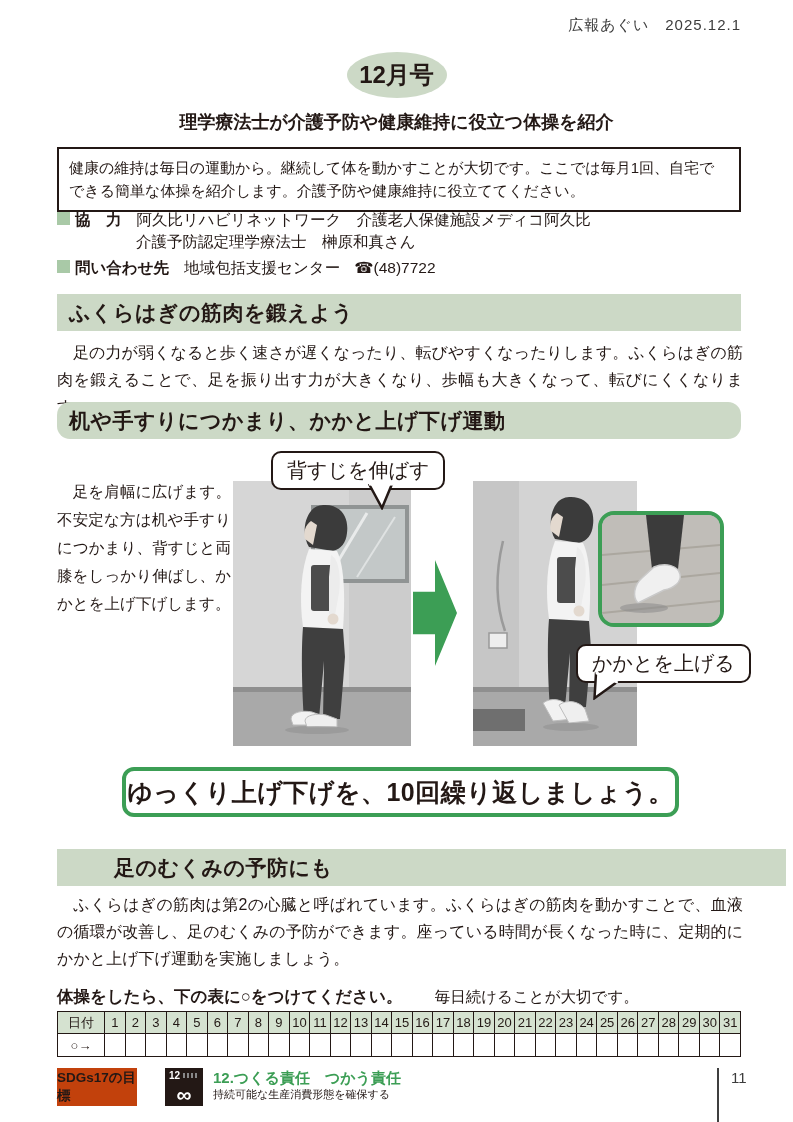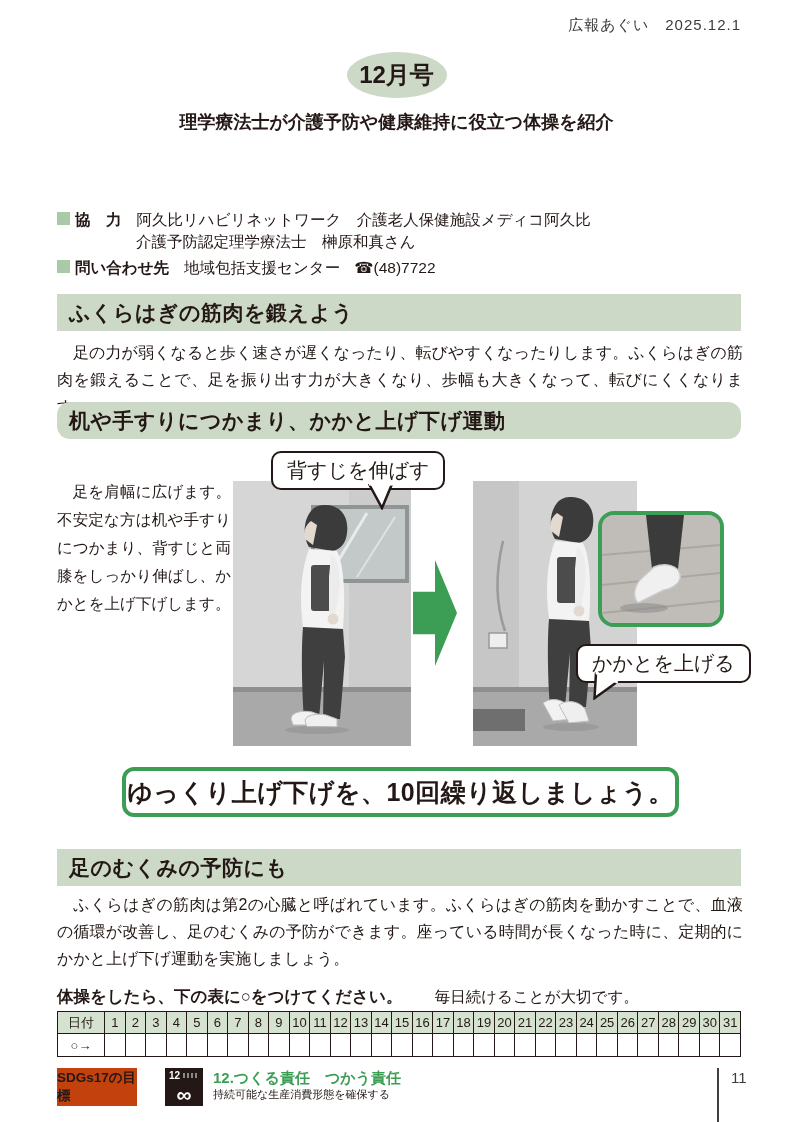--- a/index.html
+++ b/index.html
@@ -30,21 +30,21 @@
   .sq { width:13px; height:13px; background:#a9c9a7; margin:3px 5px 0 0; flex:none; }
   .credit-label { font-weight:bold; margin-right:15px; white-space:nowrap; }
   .credit-row.r1 { top:209px; }
   .credit-line2 { top:232px; left:136px; font-size:15.5px; }
   .credit-row.r3 { top:257px; }
 
   
   .banner { left:57px; width:684px; height:37px; background:#ccd9c6;
             display:flex; align-items:center; }
   .banner span { font-size:21px; font-weight:bold; padding-left:12px; letter-spacing:0.5px; }
-  .b1 { top:294px; } .b2 { top:402px;border-radius:13px; } .b3 { top:849px; }
+  .b1 { top:294px; } .b2 { top:402px;border-radius:13px; } .b3 { top:849px;padding-left:45px; }
 
   .para { left:57px; width:686px; font-size:16px; line-height:1.68; text-align:justify; }
   .p1 { top:340px; } .p3 { top:892px; }
   .ex-text { top:478px; left:57px; width:174px; font-size:15.5px; line-height:1.8; text-align:justify; }
 
   
   .photo { background:#d4d4d4; overflow:hidden; }
   .photo1 { left:233px; top:481px; width:178px; height:265px; }
   .photo2 { left:473px; top:481px; width:164px; height:265px; }
   .arrow { left:413px; top:560px; width:44px; height:106px; background:#3c9e55;
@@ -99,20 +99,21 @@
 
 <div class="page">
 
   <div class="abs issue">広報あぐい　2025.12.1</div>
 
   <div class="abs title-row">
     <div class="badge">12月号</div>
   </div>
   <div class="abs subtitle">理学療法士が介護予防や健康維持に役立つ体操を紹介</div>
 
+  <div class="abs intro-box">健康の維持は毎日の運動から。継続して体を動かすことが大切です。ここでは毎月1回、自宅でできる簡単な体操を紹介します。介護予防や健康維持に役立ててください。</div>
 
   <div class="abs credit-row r1">
     <span class="sq"></span>
     <span class="credit-label">協　力</span>
     <span>阿久比リハビリネットワーク　介護老人保健施設メディコ阿久比</span>
   </div>
   <div class="abs credit-line2">介護予防認定理学療法士　榊原和真さん</div>
   <div class="abs credit-row r3">
     <span class="sq"></span>
     <span class="credit-label">問い合わせ先</span>

